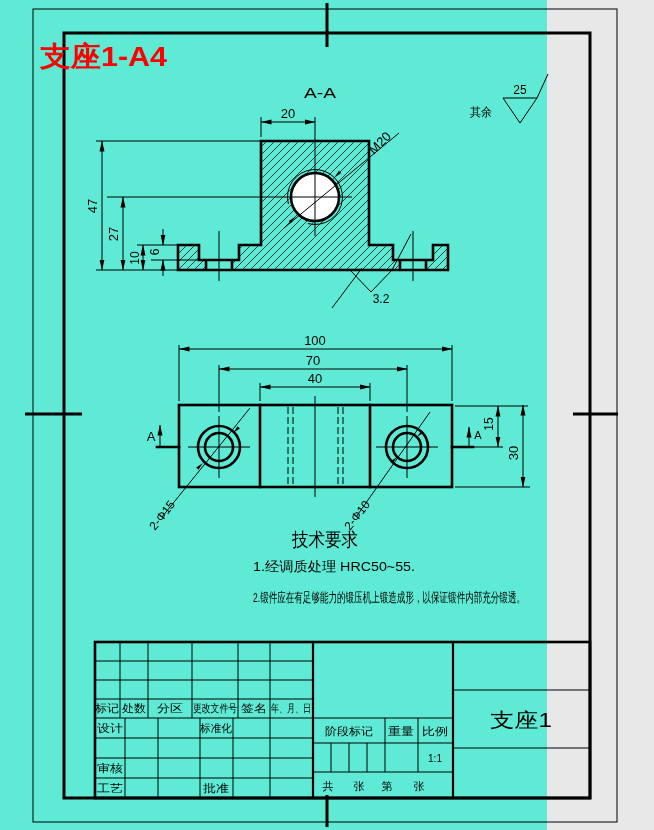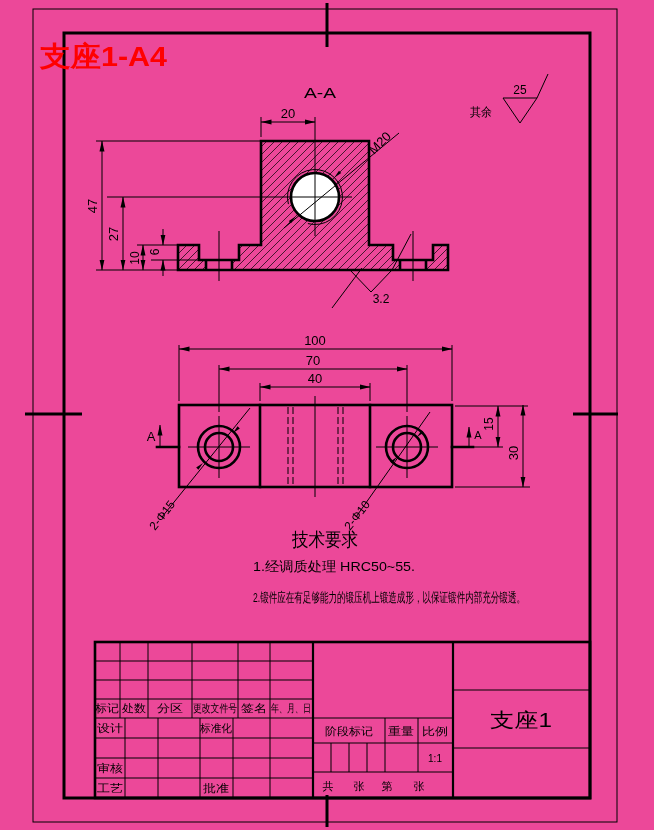--- a/index.html
+++ b/index.html
@@ -1,16 +1,16 @@
 <!DOCTYPE html>
 <html><head>
 <meta charset="utf-8">
 <style>
   html,body{margin:0;padding:0;background:#e8e8e8;}
-  .sheet{width:654px;height:830px;background:#ec4899;position:relative;margin:0;}
+  .sheet{width:547px;height:830px;background:#5eead4;position:relative;margin:0;}
   svg{display:block;}
   text{font-family:"Liberation Sans",sans-serif;fill:#000;}
   .thick{stroke:#000;stroke-width:2.6;fill:none;stroke-linecap:square;}
   .thick2{stroke:#000;stroke-width:2.2;fill:none;stroke-linecap:square;}
   .border-thick{stroke:#000;stroke-width:3;fill:none;}
   .thin{stroke:#000;stroke-width:1;fill:none;}
   .dash{stroke:#000;stroke-width:1;fill:none;stroke-dasharray:7,3;}
   .hatchfill{fill:url(#hatch);stroke:none;}
   .dimtxt{font-size:13px;}
   .dimtxt-s{font-size:12px;}

